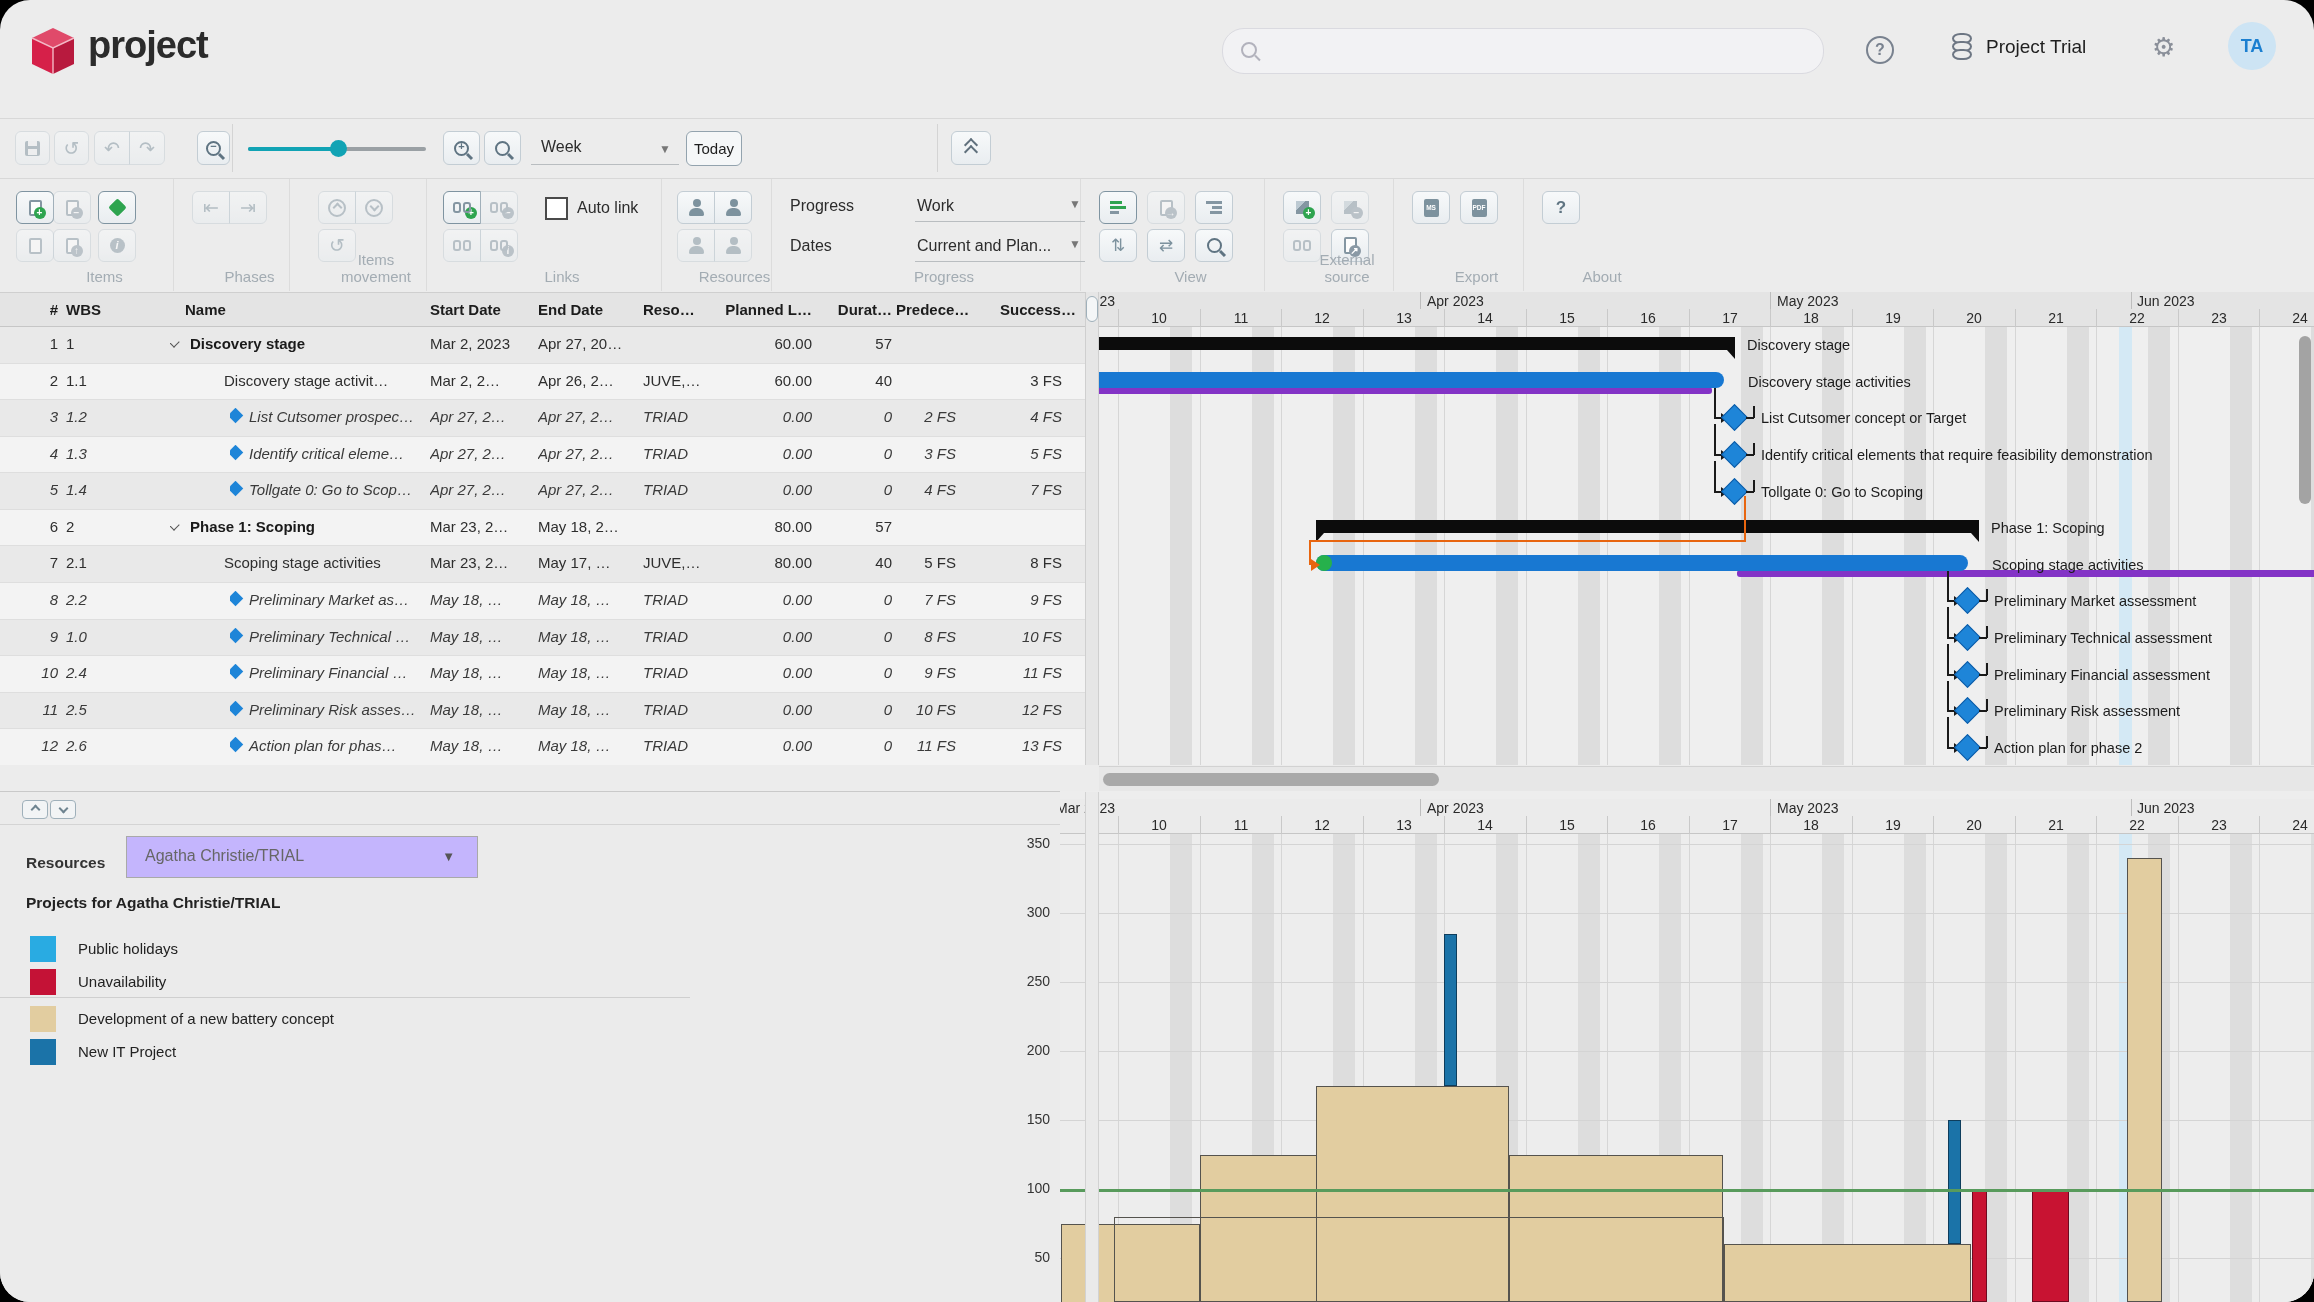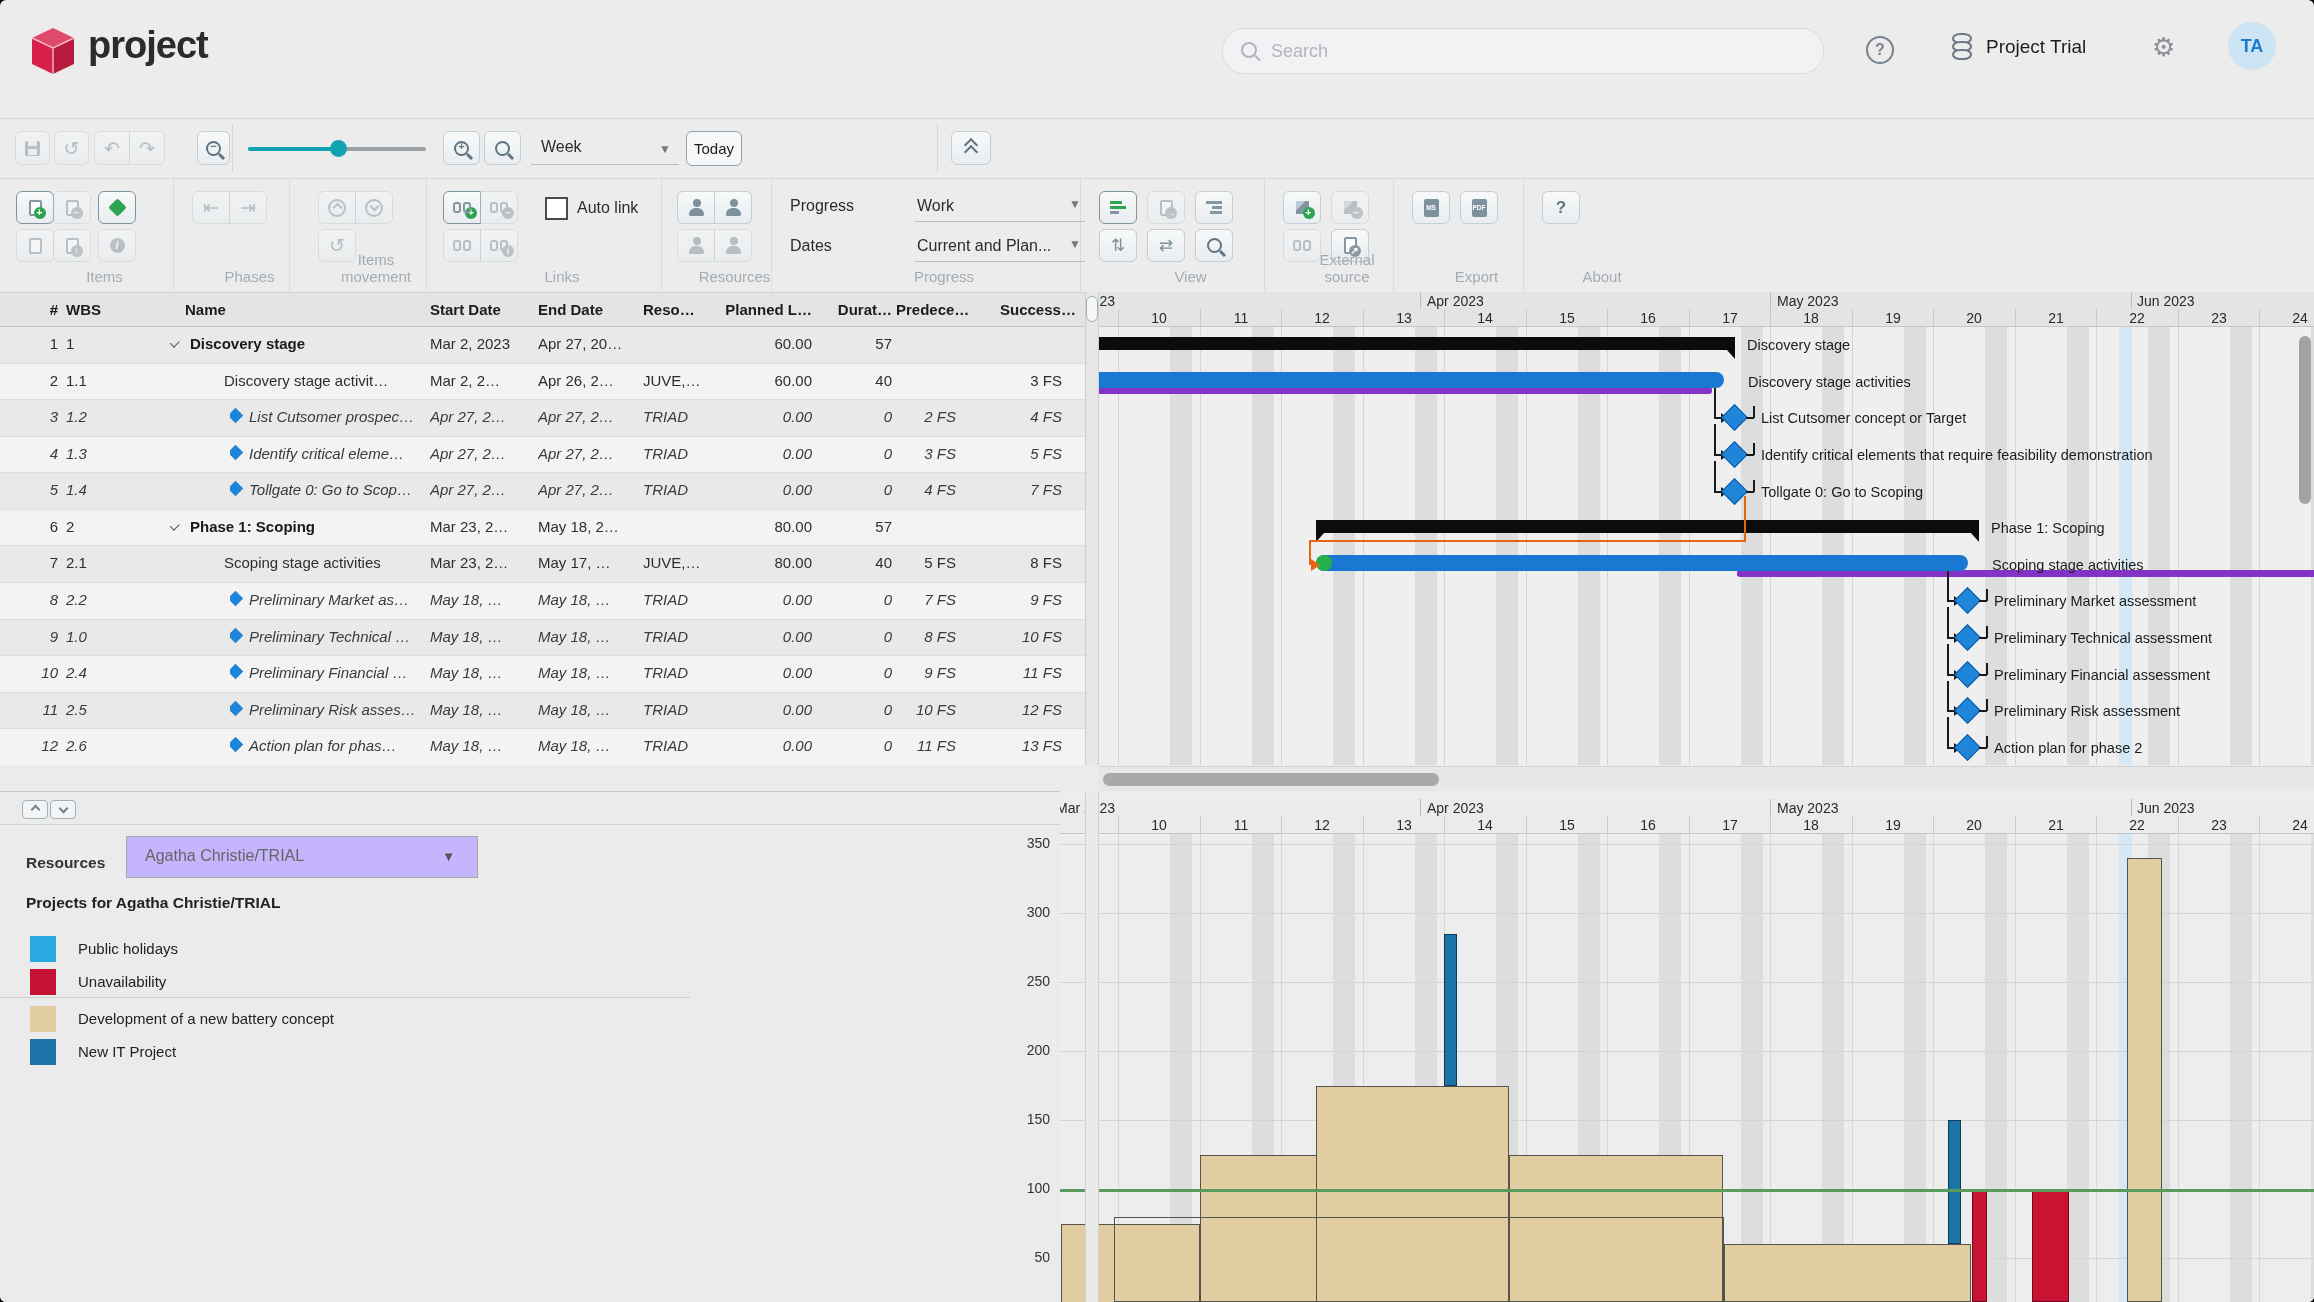--- a/index.html
+++ b/index.html
@@ -1,16 +1,16 @@
 <!DOCTYPE html>
 <html><head>
 <meta charset="utf-8">
 <style>
   html,body{margin:0;padding:0;background:#000;font-family:"Liberation Sans",sans-serif;}
-  #window{position:relative;width:2314px;height:1302px;background:#ececec;border-radius:6px;overflow:hidden;}
+  #window{position:relative;width:2314px;height:1302px;background:#ececec;border-radius:30px;overflow:hidden;}
   .abs{position:absolute;}
   .hairline{position:absolute;left:0;right:0;height:1px;background:#d8d8d8;}
   
   #logo-cube{position:absolute;left:30px;top:26px;}
   #logo-text{position:absolute;left:88px;top:24px;font-size:38px;font-weight:700;color:#2b2b2b;letter-spacing:-1px;}
   #search{position:absolute;left:1222px;top:28px;width:600px;height:44px;border:1px solid #dadae0;border-radius:22px;background:#f2f2f4;}
   #search .mag{position:absolute;left:18px;top:13px;width:12px;height:12px;border:2px solid #b2b2bc;border-radius:50%;}
   #search .mag::after{content:'';position:absolute;width:7px;height:2px;background:#b2b2bc;transform:rotate(45deg);right:-6px;bottom:-3px;}
   #search input{position:absolute;left:46px;top:8px;width:520px;height:26px;border:none;background:transparent;outline:none;font-size:18px;color:#555;}
   #search input::placeholder{color:#b4b4be;}
@@ -142,21 +142,20 @@
     <svg id="logo-cube" width="46" height="50" viewBox="0 0 46 50">
       <polygon points="23,2 44,12 23,22 2,12" fill="#e04a6a"></polygon>
       <polygon points="44,12 44,38 23,48 23,22" fill="#b81a3e"></polygon>
       <polygon points="2,12 23,22 23,48 2,38" fill="#d62049"></polygon>
       <polyline points="2,12 23,22 44,12" fill="none" stroke="#f3b9c6" stroke-width="1.4"></polyline>
       <line x1="23" y1="22" x2="23" y2="48" stroke="#f3b9c6" stroke-width="1.4"></line>
     </svg>
     <div id="logo-text">project</div>
     <div id="search">
       <span class="mag"></span>
-      <input placeholder="Search" style="">
     </div>
     <div id="help-ic">?</div>
     <div id="db-ic">
         <div></div>
         <div></div>
         <div></div>
       </div>
     <div id="account-label">Project Trial</div>
     <div id="gear-ic">⚙</div>
     <div id="avatar">TA</div>

